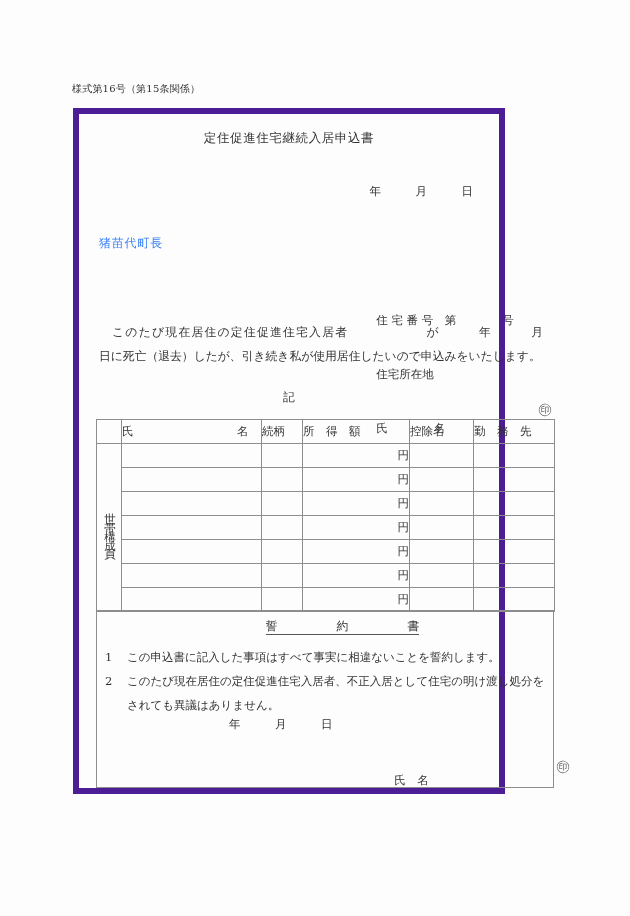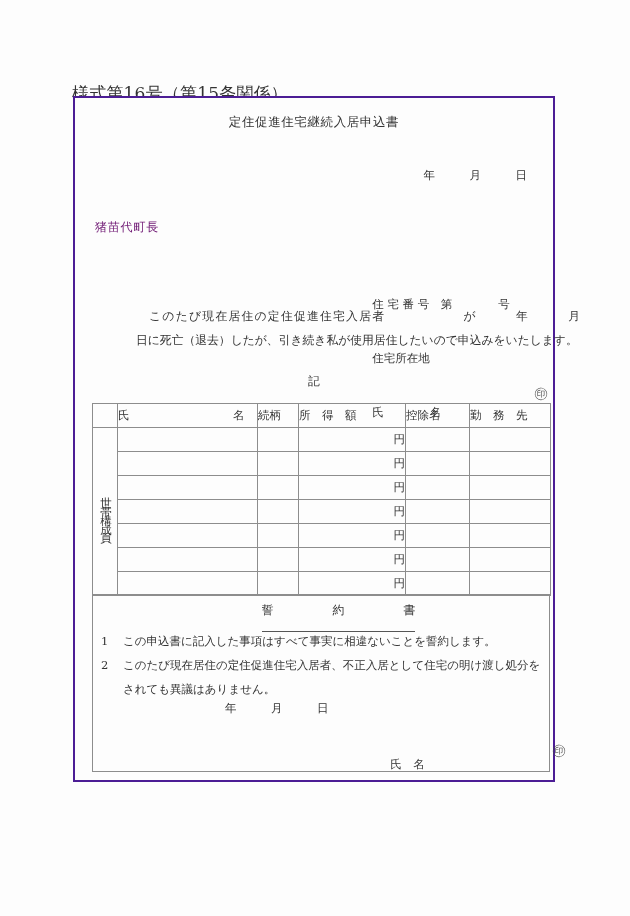--- a/index.html
+++ b/index.html
@@ -22,35 +22,35 @@
     width: 630px;
     height: 916px;
     background: #fdfdfd;
   }
 
   
   .form-no {
     position: absolute;
     left: 72px;
     top: 82px;
-    font-size: 17px;
+    font-size: 10px;
     letter-spacing: 0.2px;
     white-space: nowrap;
     color: #333;
     text-align: center;
   }
 
   
   .frame {
     position: absolute;
     left: 73px;
-    top: 96px;
-    width: 482px;
+    top: 108px;
+    width: 432px;
     height: 686px;
-    border: 2px solid #4c1d95;
+    border: 6px solid #4c1d95;
     box-sizing: border-box;
     background: #fdfdfd;
   }
 
   .doc-title {
     position: absolute;
     left: 0;
     top: 16px;
     width: 100%;
     text-align: center;
@@ -67,21 +67,21 @@
     color: #333;
     white-space: pre;
   }
 
   .addressee {
     position: absolute;
     left: 20px;
     top: 121px;
     font-size: 12px;
     letter-spacing: 0.8px;
-    color: #701a75;
+    color: #3b82f6;
   }
 
   .applicant-block {
     position: absolute;
     left: 268px;
     top: 143px;
     font-size: 11.5px;
     line-height: 18px;
     color: #333;
     white-space: pre;
@@ -103,21 +103,20 @@
   .body-para {
     position: absolute;
     left: 20px;
     top: 206px;
     width: 444px;
     font-size: 11.8px;
     line-height: 24px;
     color: #333;
     white-space: pre-wrap;
     text-align: justify;
-    margin-left: 41px;
   }
 
   .ki-mark {
     position: absolute;
     left: 0;
     top: 276px;
     width: 100%;
     text-align: center;
     font-size: 11.8px;
     color: #333;
@@ -202,21 +201,21 @@
     position: absolute;
     left: 0;
     top: 8px;
     width: 100%;
     text-align: center;
     font-size: 11.8px;
     color: #333;
   }
   .oath-title span {
     border-bottom: 1px solid #555;
-    padding-bottom: 14px;
+    padding-bottom: 1px;
     white-space: pre;
     margin-left: 35px;
   }
   .oath-items {
     position: absolute;
     left: 8px;
     top: 34px;
     width: 444px;
     font-size: 11.5px;
     line-height: 24px;

